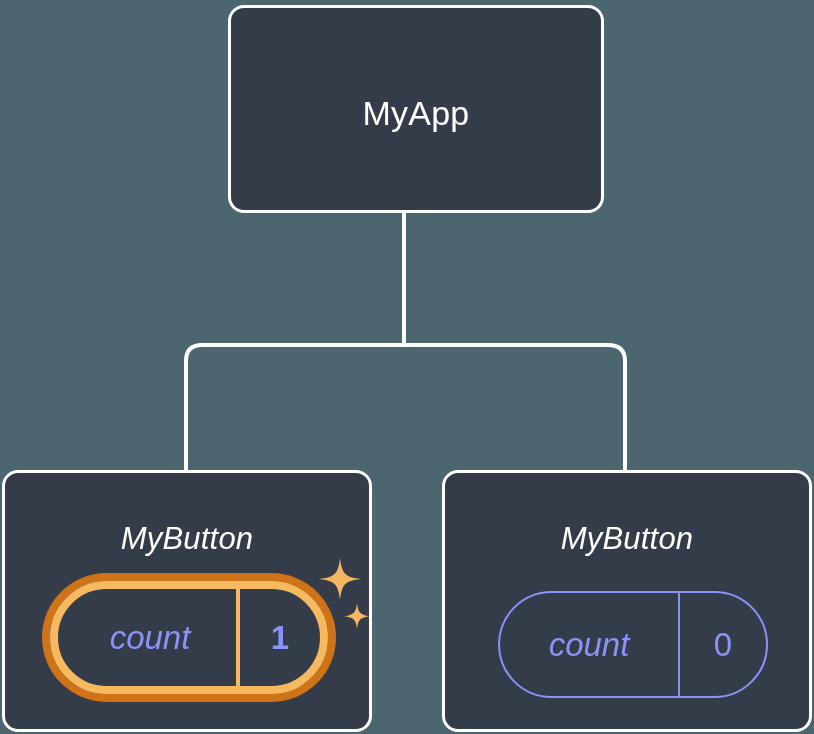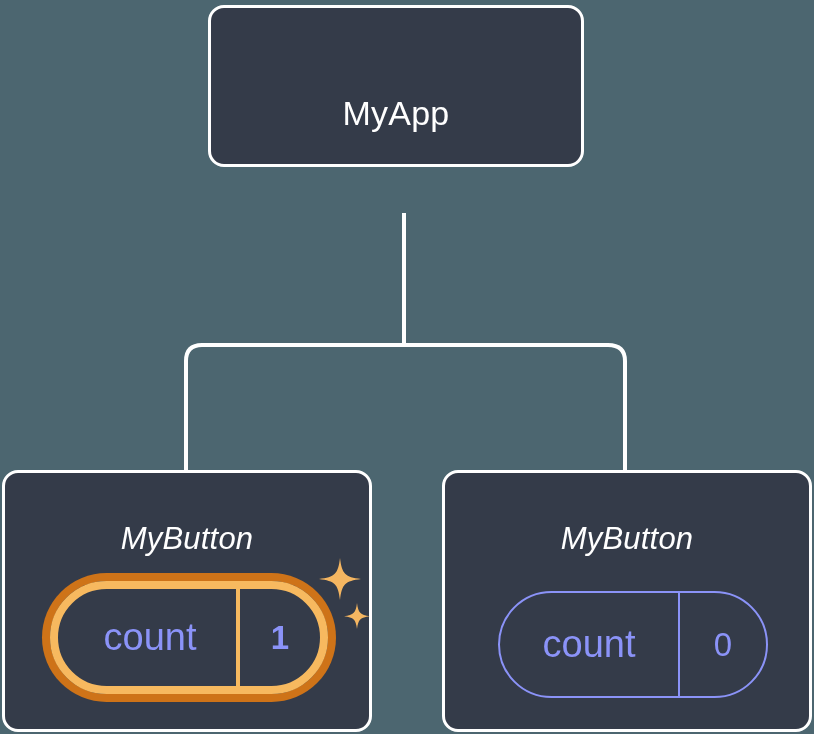--- a/index.html
+++ b/index.html
@@ -30,24 +30,24 @@
 
   
   .node {
     position: absolute;
     box-sizing: border-box;
     background: #343b49;
     border: 3px solid #ffffff;
     border-radius: 16px;
   }
   .node-root {
-    left: 208px;
+    left: 228px;
     top: 5px;
     width: 376px;
-    height: 162px;
+    height: 208px;
     padding-left: 30px;
   }
   .node-child-left {
     left: 2px;
     top: 470px;
     width: 370px;
     height: 262px;
   }
   .node-child-right {
     left: 442px;
@@ -115,23 +115,24 @@
 
   .pill-cell {
     display: flex;
     align-items: center;
     justify-content: center;
     color: #8b93f8;
     white-space: nowrap;
   }
   .pill-name {
     flex: 1 1 auto;
-    font-size: 38px;
+    font-size: 33px;
     font-weight: 400;
     padding: 0 8px;
+    font-style: italic;
   }
   .pill-value {
     flex: 0 0 auto;
     width: 86px;
     font-size: 33px;
     font-weight: 400;
   }
   .pill-highlight .pill-value {
     font-weight: 700;
     width: 80px;

